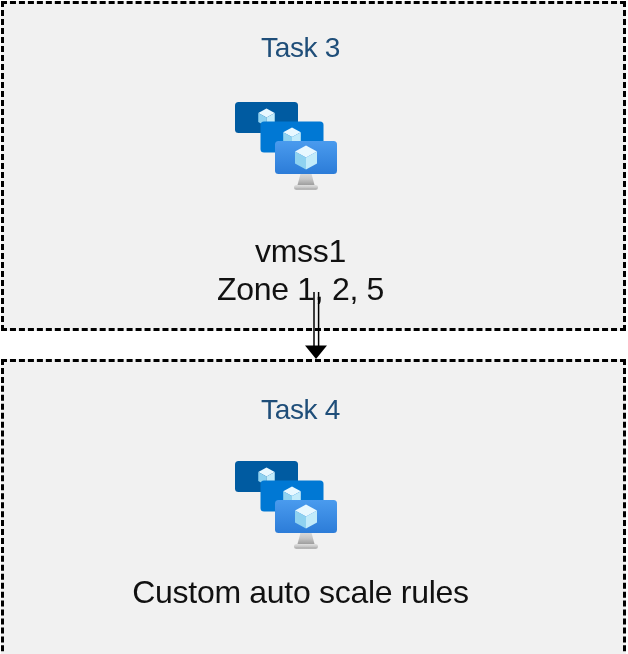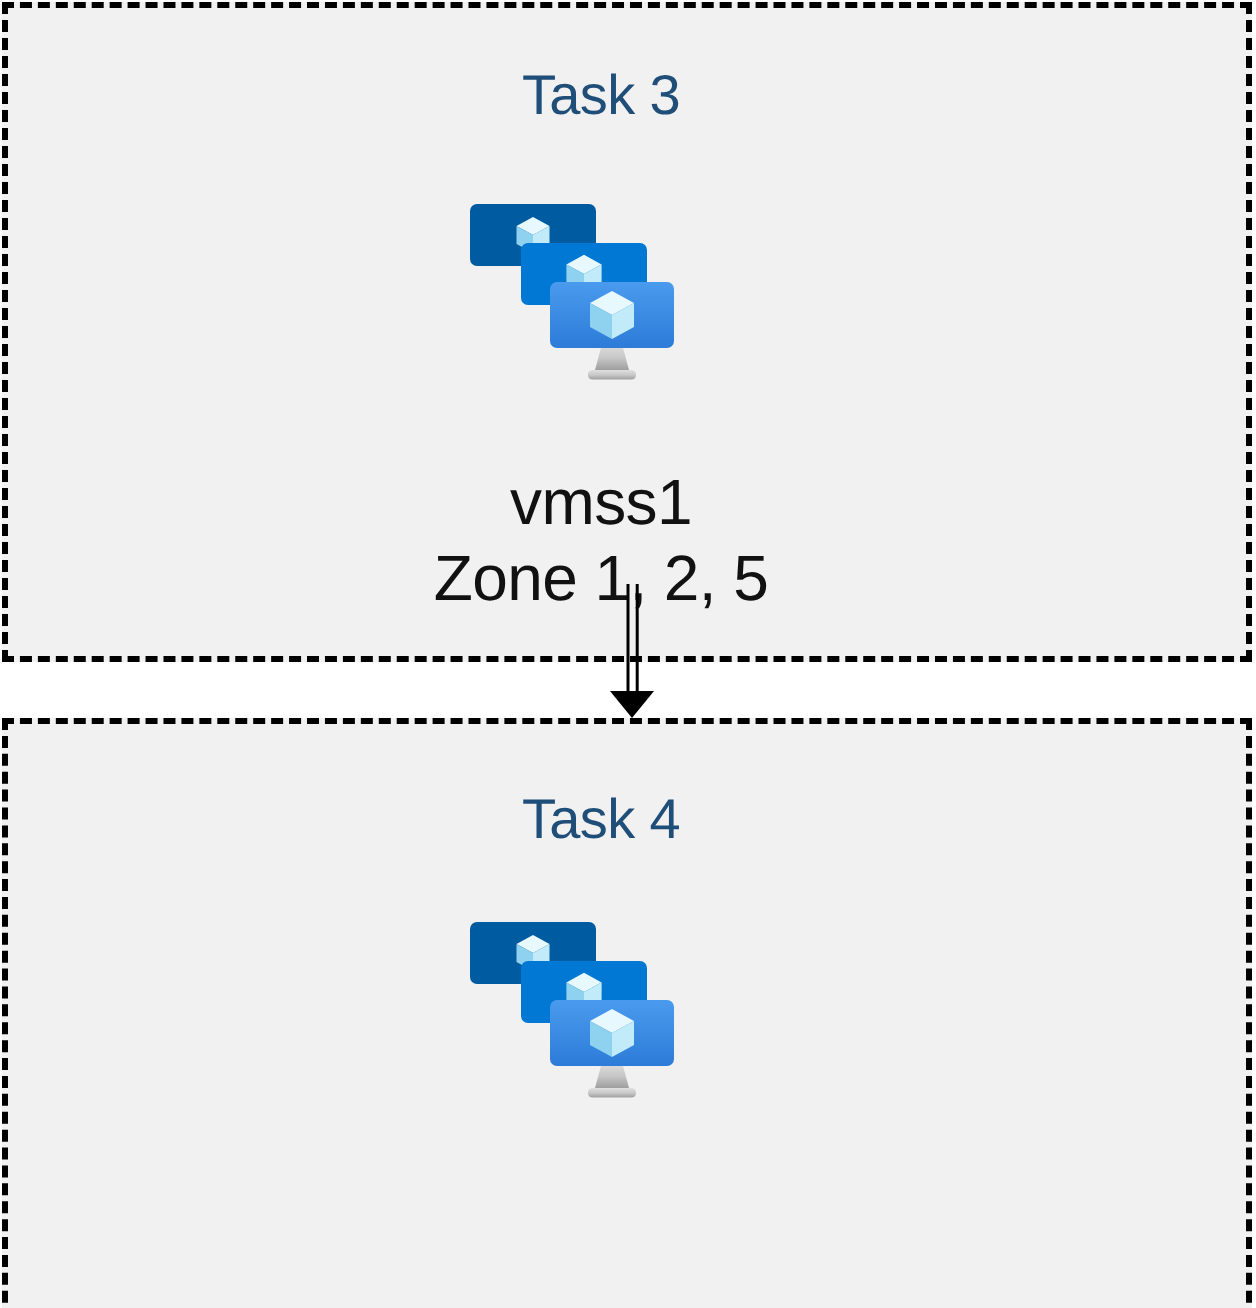--- a/index.html
+++ b/index.html
@@ -89,15 +89,18 @@
     <line x1="13" y1="0" x2="13" y2="55" stroke="#000000" stroke-width="1.5"></line>
     <line x1="17.6" y1="0" x2="17.6" y2="55" stroke="#000000" stroke-width="1.5"></line>
     <polygon points="4,53.5 26,53.5 15,67" fill="#000000"></polygon>
   </svg>
 
   <section class="task-box box-bottom">
     <h2 class="box-title">Task 4</h2>
     <svg class="vmss-svg" viewBox="0 0 102 88">
       <use href="#vmss-icon"></use>
     </svg>
+    <div class="box-text">
+      <div>Custom auto scale rules</div>
+    </div>
   </section>
 
 </div>
 
 </body></html>

